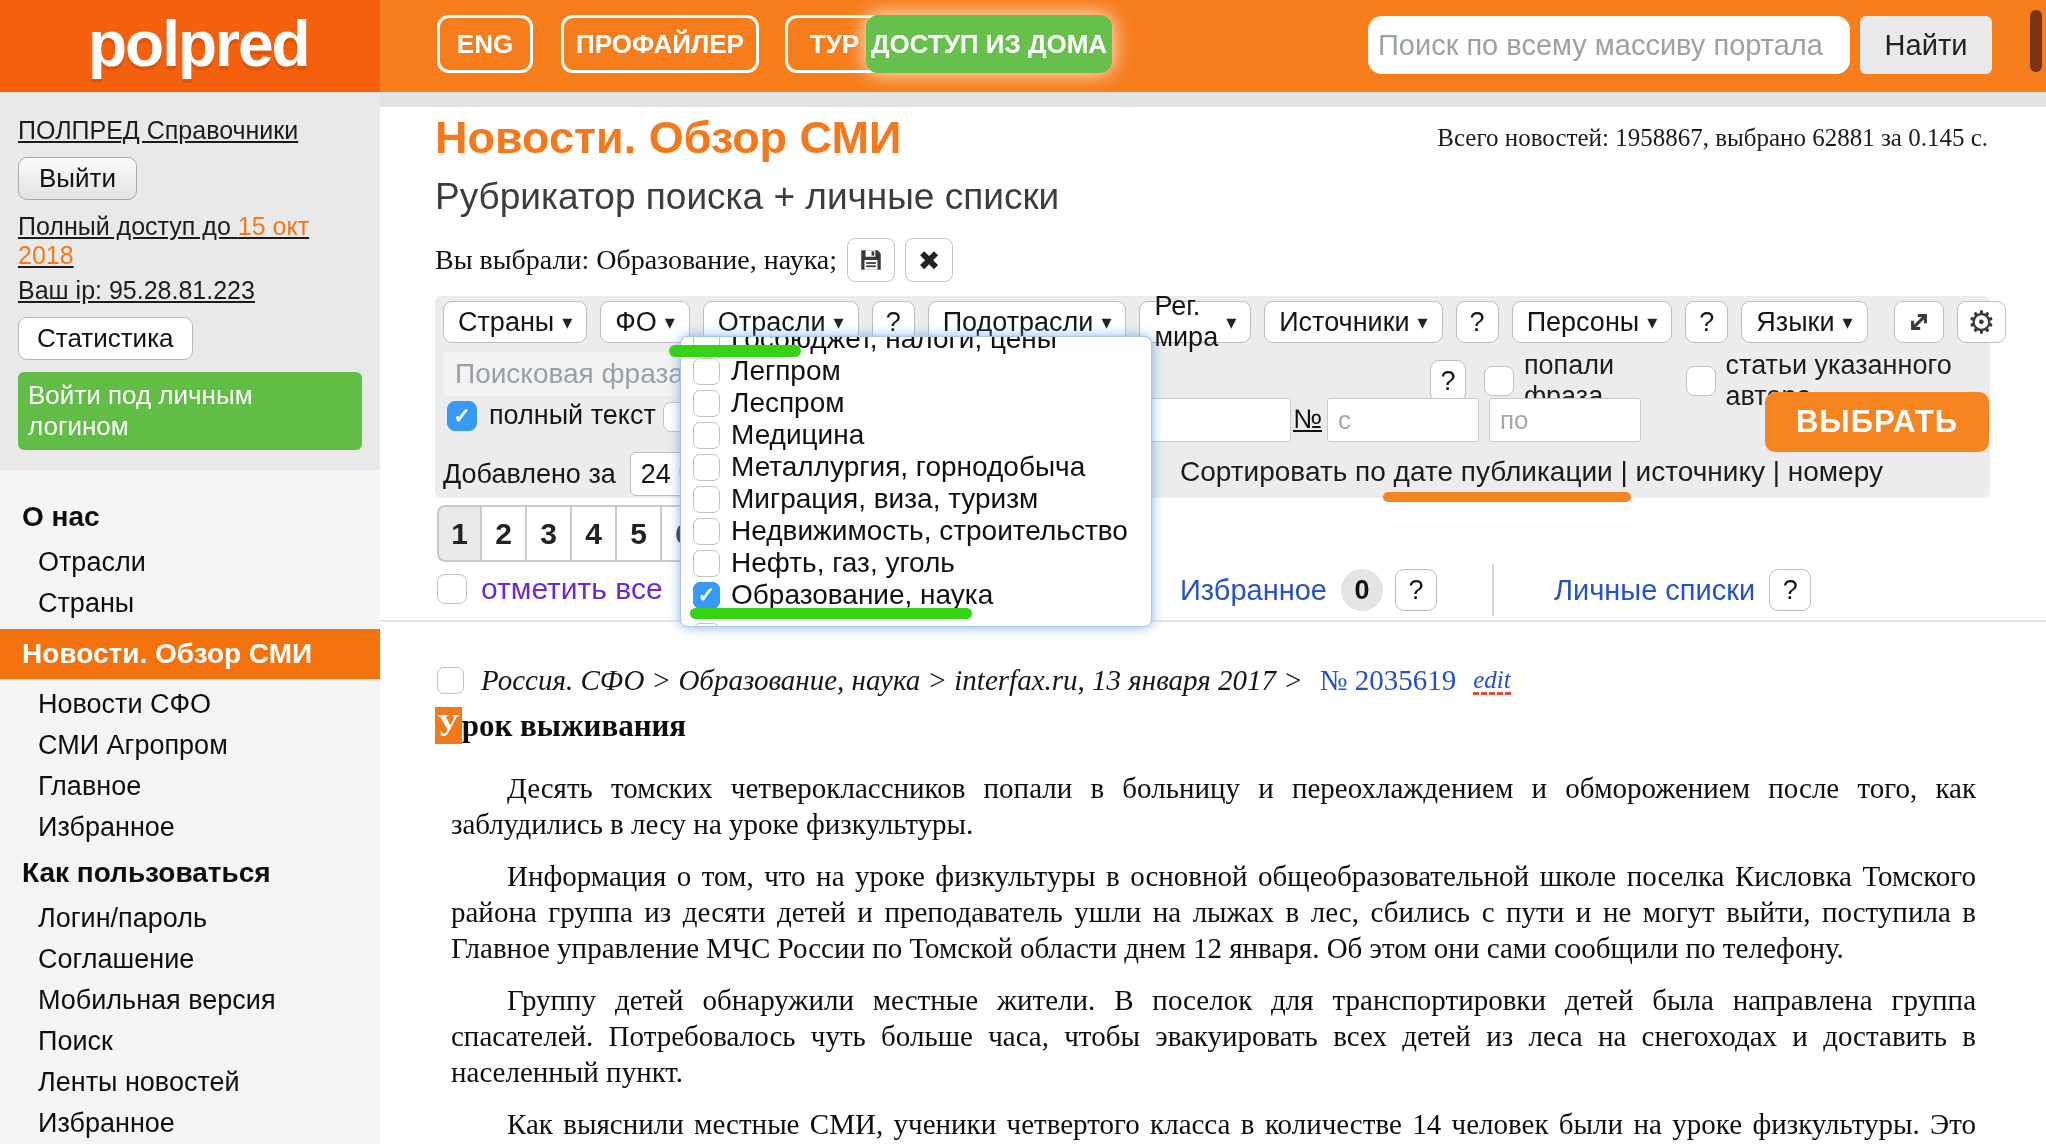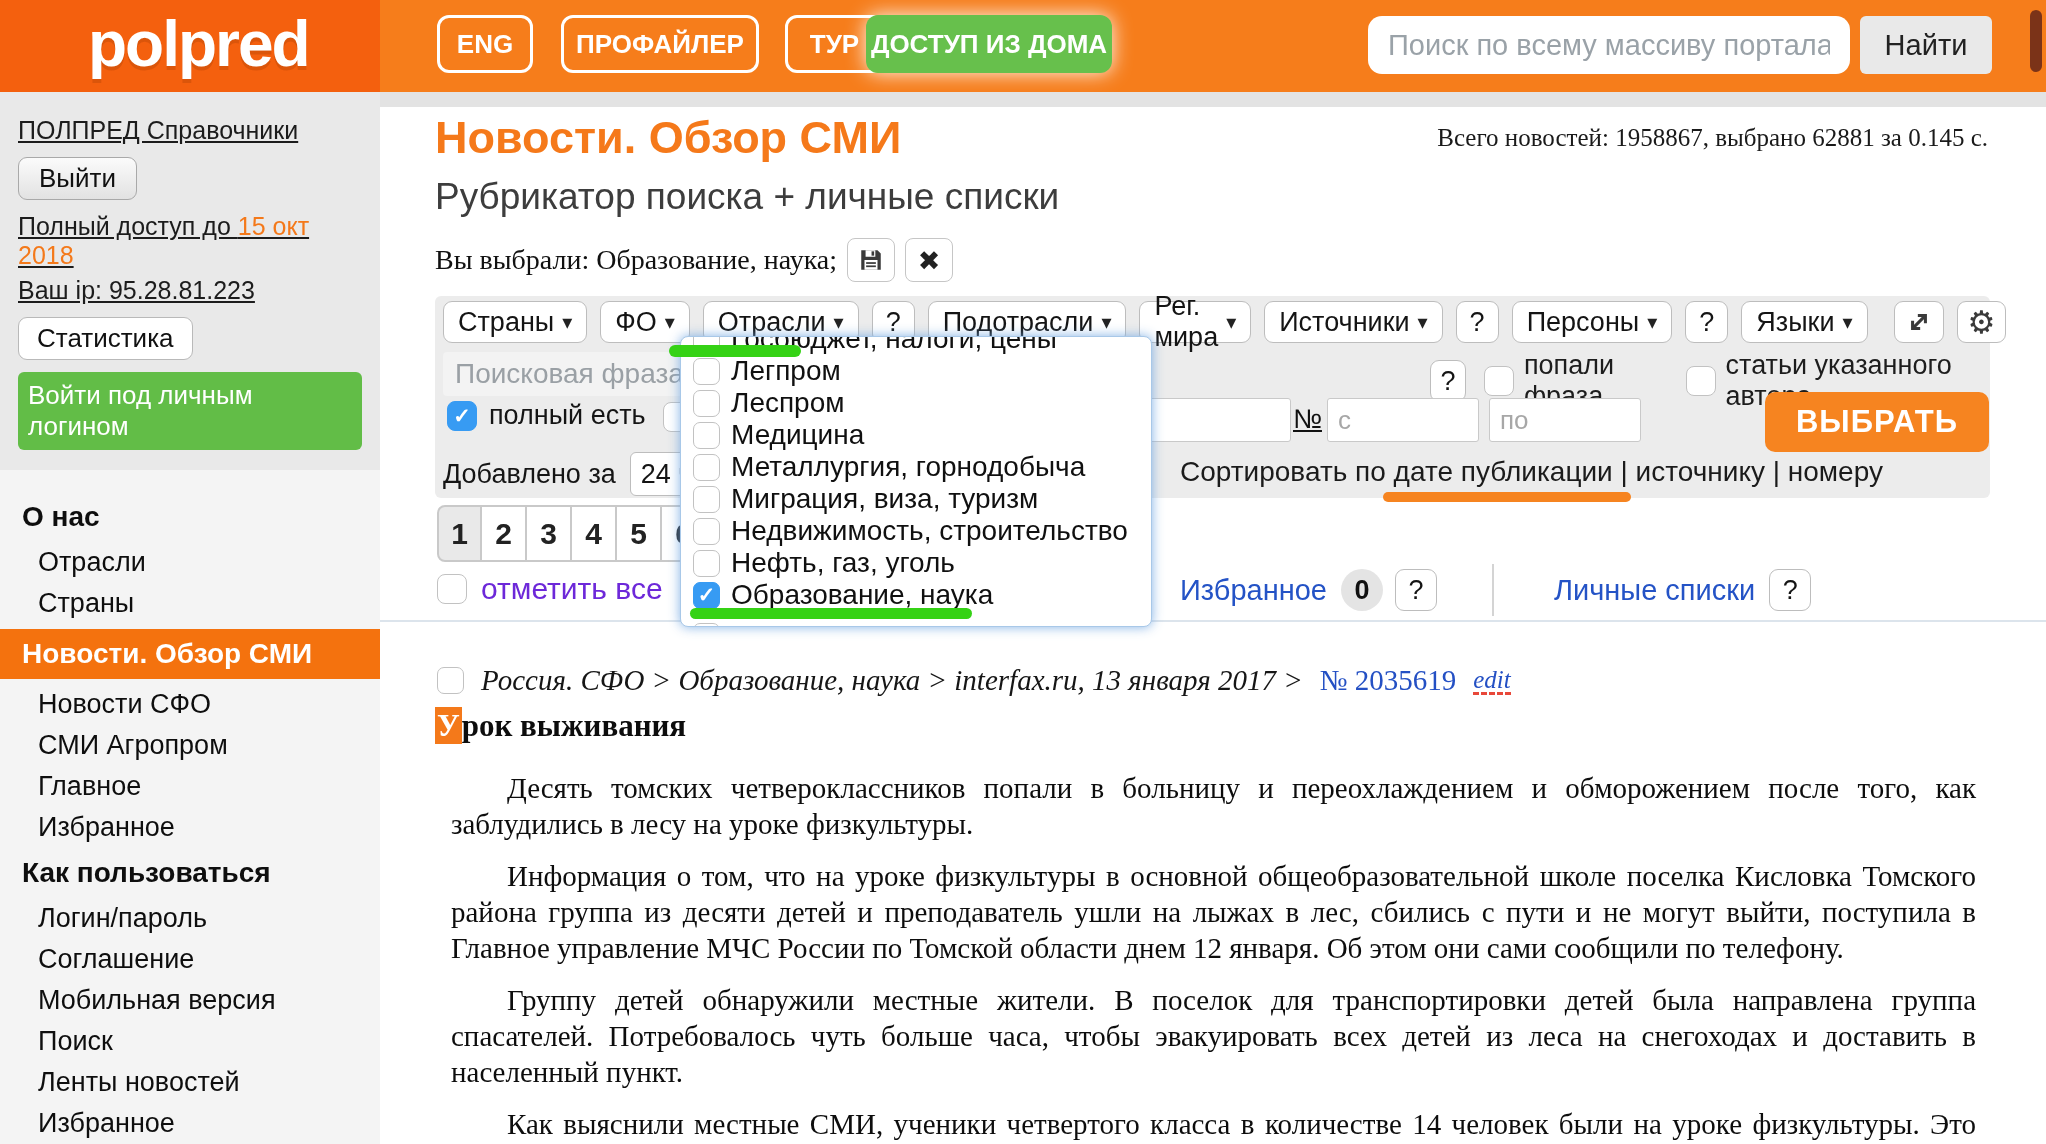--- a/index.html
+++ b/index.html
@@ -15,21 +15,21 @@
         font-size:64px;font-weight:700;letter-spacing:-2px;text-shadow:0 4px 0 rgba(130,45,0,.22);}
   .hbtn{position:absolute;top:15px;height:58px;box-sizing:border-box;border:3px solid #fff;
         border-radius:12px;color:#fff;font-weight:700;font-size:26px;display:flex;
         align-items:center;justify-content:center;background:transparent;cursor:pointer;}
   .hbtn.eng{left:437px;width:96px;}
   .hbtn.prof{left:561px;width:198px;}
   .hbtn.tur{left:785px;width:99px;}
   .hbtn.home{left:866px;width:246px;background:#67c04c;border:none;
              box-shadow:0 0 20px rgba(255,255,255,.95);}
   .hsearch{position:absolute;left:1368px;top:16px;width:482px;height:58px;box-sizing:border-box;
-           border:none;border-radius:14px;background:#fff;font-size:29px;padding:0 20px;color:#333;
+           border:none;border-radius:14px;background:#fff;font-size:29px;padding:0 10px;color:#333;
            font-family:"Liberation Sans",sans-serif;}
   .hsearch::placeholder{color:#9aa2a8;}
   .find-btn{position:absolute;left:1860px;top:16px;width:132px;height:58px;background:#e9e9e9;
             border:none;border-radius:6px;font-size:29px;color:#222;font-family:"Liberation Sans",sans-serif;cursor:pointer;}
   .scroll-thumb{position:absolute;right:4px;top:10px;width:12px;height:62px;background:#7b3318;border-radius:6px;}
   
   .sidebar{position:absolute;left:0;top:92px;width:380px;bottom:0;background:#f4f4f4;z-index:1;}
   .account{background:#e9e9e9;padding:18px 18px 20px 18px;font-size:25px;color:#1c1c1c;}
   .account .line{margin:6px 0;text-decoration:underline;}
   .btn-gray{display:inline-block;padding:5px 20px;font-size:26px;color:#111;cursor:pointer;
@@ -268,21 +268,21 @@
         <span>попали фраза</span>
       </label>
       <label class="cb-label">
         <span class="cb"></span>
         <span>статьи указанного автора</span>
       </label>
     </div>
 
     <div class="row2">
       <span class="cb checked"></span>
-      <span>полный есть</span>
+      <span>полный текст</span>
     </div>
     <span class="cb lone-cb"></span>
     <input class="num-input inp-free" style="">
     <span class="num-label">№</span>
     <input class="num-input inp-from" placeholder="с" style="">
     <input class="num-input inp-to" placeholder="по" style="">
     <button class="select-btn">ВЫБРАТЬ</button>
 
     <div class="row3">
       <span>Добавлено за</span>

